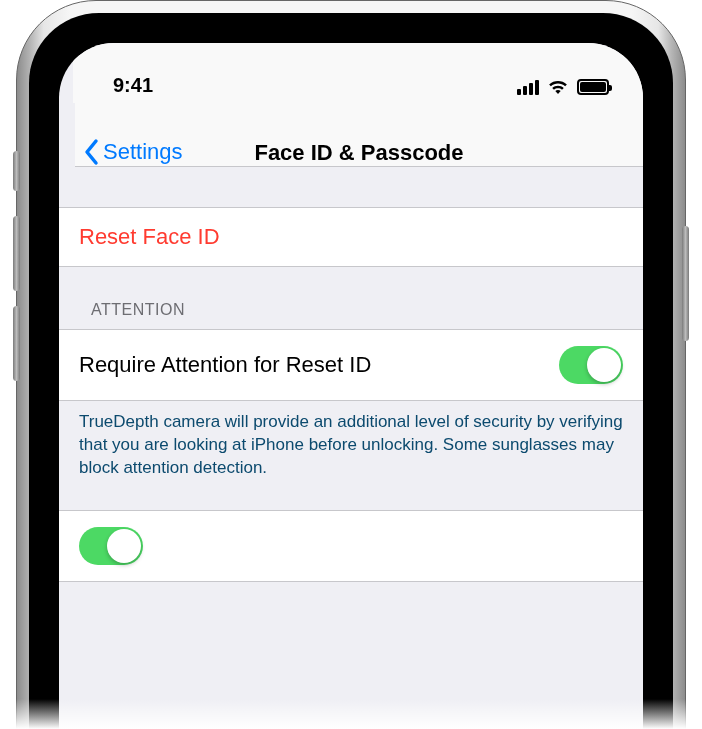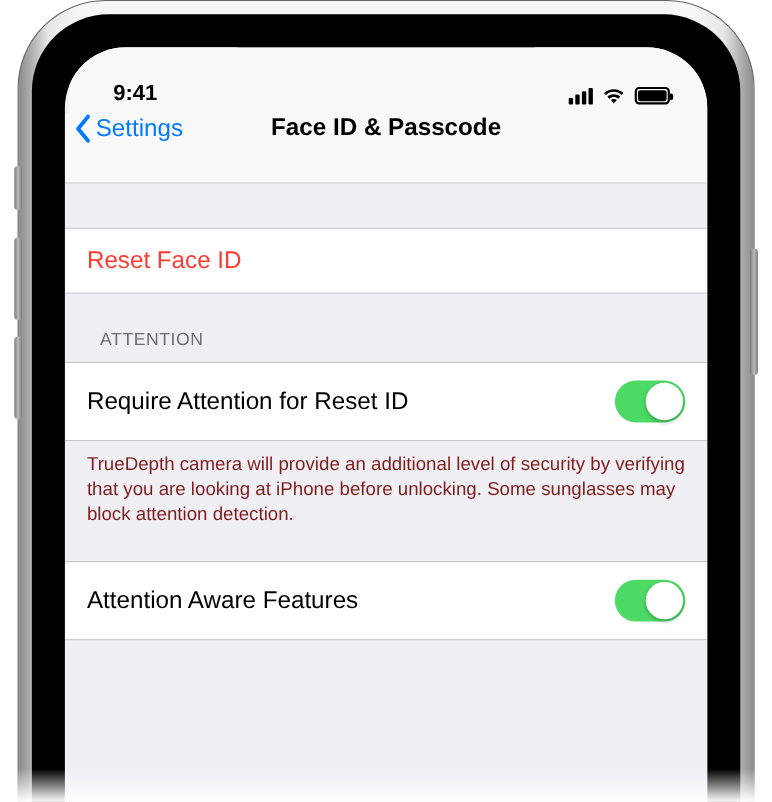--- a/index.html
+++ b/index.html
@@ -65,21 +65,21 @@
     border-radius: 4px;
   }
   .side-btn.l1 { left: -4px; top: 150px; width: 7px; height: 40px; }
   .side-btn.l2 { left: -4px; top: 215px; width: 7px; height: 75px; }
   .side-btn.l3 { left: -4px; top: 305px; width: 7px; height: 75px; }
   .side-btn.r1 { right: -4px; top: 225px; width: 7px; height: 115px; }
 
   
   .status-bar {
     position: absolute;
-    top: 0; left: 4px; right: 0;
+    top: 0; left: 14px; right: 0;
     height: 60px;
     display: flex;
     align-items: flex-end;
     justify-content: space-between;
     padding: 0 34px 6px 40px;
     background: #f9f9f9;
     font-weight: 600;
     font-size: 20px;
   }
   .status-right { display: flex; align-items: flex-end; gap: 8px; margin-bottom: 2px;}
@@ -94,26 +94,26 @@
     width: 32px; height: 16px; border: 2px solid #000; border-radius: 4px; position: relative;
   }
   .battery::after {
     content:""; position:absolute; right:-5px; top:4px; width:3px; height:6px; background:#000; border-radius: 0 2px 2px 0;
   }
   .battery-fill { position:absolute; left:1px; top:1px; bottom:1px; right:1px; background:#000; border-radius:2px;}
 
   
   .nav-bar {
     position: absolute;
-    top: 60px; left:0; right:0;
+    top: 60px; left:16px; right:0;
     height: 64px;
     background: #f9f9f9;
     border-bottom: 1px solid #c7c7cb;
     display: flex;
-    align-items: flex-start;
+    align-items: flex-end;
   }
   .nav-back {
     display: flex; align-items: center;
     color: #007aff;
     font-size: 22px;
     padding-left: 8px;
     gap: 2px;
     cursor: pointer;
   }
   .chev { width: 18px; height: 28px; }
@@ -150,21 +150,21 @@
   .section-header {
     padding: 34px 20px 10px 32px;
     font-size: 16px;
     letter-spacing: 0.5px;
     color: #6d6d72;
   }
   .section-footer {
     padding: 10px 20px 30px 20px;
     font-size: 17px;
     line-height: 1.35;
-    color: #7f1d1d;
+    color: #0c4a6e;
   }
   
   .toggle {
     width: 64px; height: 38px; background: #4cd964; border-radius: 19px; position: relative;
   }
   .toggle::after {
     content:""; position:absolute; right:2px; top:2px; width:34px; height:34px;
     background:#fff; border-radius:50%; box-shadow: 0 2px 4px rgba(0,0,0,0.25);
   }
 
@@ -229,21 +229,20 @@
 
         <div class="section-header">ATTENTION</div>
 
         <div class="row">
           <span>Require Attention for Reset ID</span>
           <div class="toggle"></div>
         </div>
         <div class="section-footer">TrueDepth camera will provide an additional level of security by verifying that you are looking at iPhone before unlocking. Some sunglasses may block attention detection.</div>
 
         <div class="row">
-          <span>Attention Aware Features</span>
           <div class="toggle"></div>
         </div>
       </div>
     </div>
   </div>
 </div>
 
 <div class="fade"></div>
 
 </body></html>

